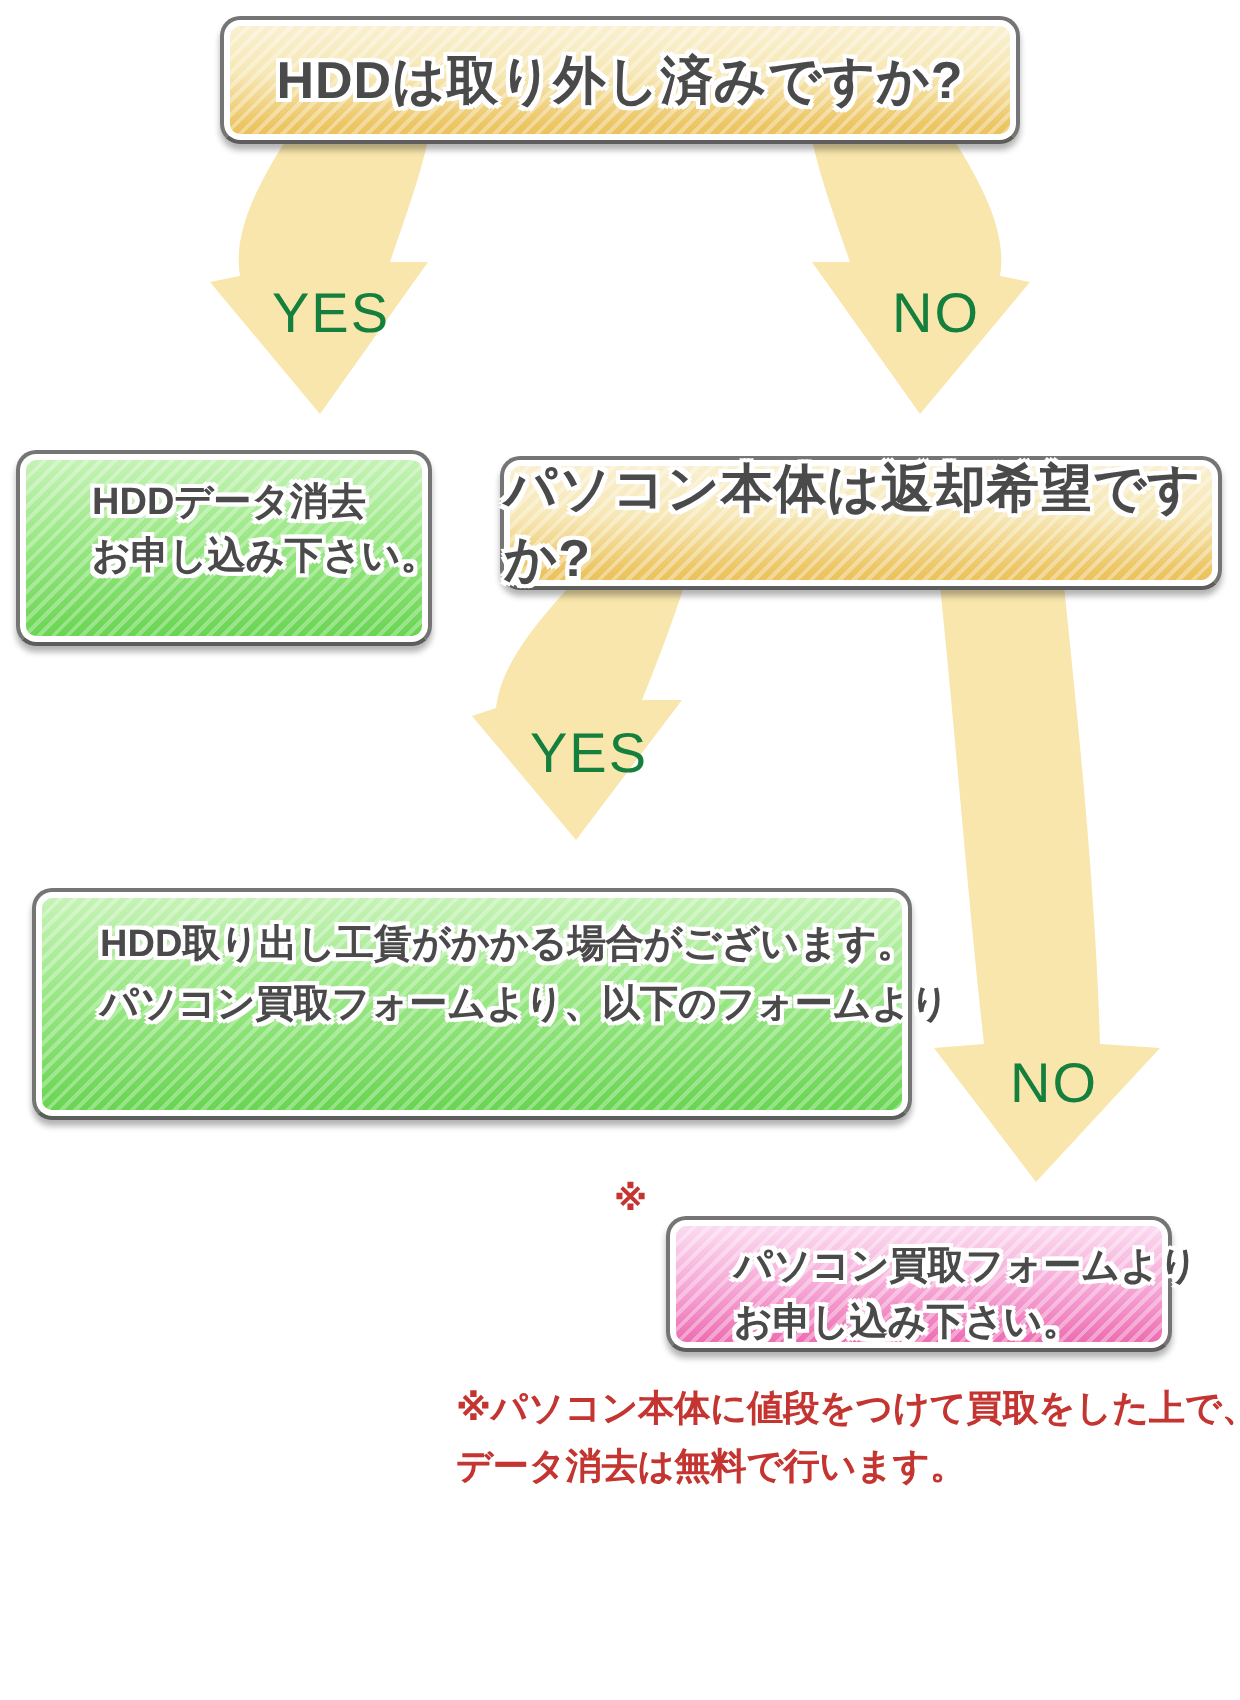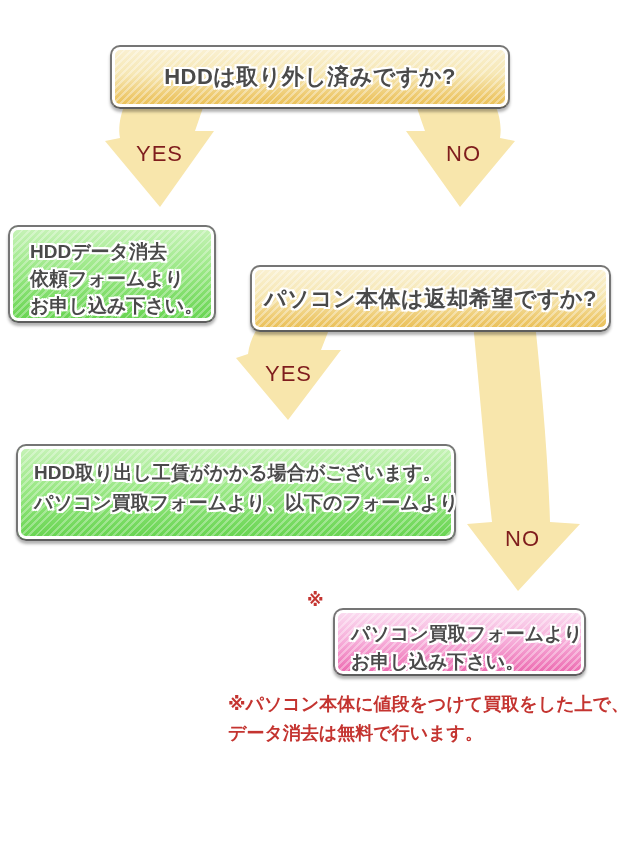--- a/index.html
+++ b/index.html
@@ -21,37 +21,38 @@
   }
   .box-green {
     background:
       repeating-linear-gradient(135deg, rgba(255,255,255,0.30) 0px, rgba(255,255,255,0.30) 2px, rgba(255,255,255,0) 2px, rgba(255,255,255,0) 5px),
       linear-gradient(180deg, #C8F3B9 0%, #9BE886 45%, #66D44F 100%);
   }
   .box-pink {
     background:
       repeating-linear-gradient(135deg, rgba(255,255,255,0.35) 0px, rgba(255,255,255,0.35) 2px, rgba(255,255,255,0) 2px, rgba(255,255,255,0) 5px),
       linear-gradient(180deg, #FBDFF2 0%, #F6ABD8 50%, #EC67AE 100%);
+    font-family: Liberation Mono, monospace;
   }
   .otext {
     color:#4a4a4a; font-weight:bold;
     text-shadow:
       2px 0 0 #fff, -2px 0 0 #fff, 0 2px 0 #fff, 0 -2px 0 #fff,
       1px 1px 0 #fff, -1px 1px 0 #fff, 1px -1px 0 #fff, -1px -1px 0 #fff,
       2px 2px 0 #fff, -2px -2px 0 #fff, 2px -2px 0 #fff, -2px 2px 0 #fff;
   }
-  .q-box { display:flex; align-items:center; justify-content:center; font-size:22px; letter-spacing:0.5px;margin-top:37px; }
+  .q-box { display:flex; align-items:center; justify-content:center; font-size:26px; letter-spacing:0.5px; }
   #box-q1 { left:110px; top:8px;   width:400px; height:64px; }
-  #box-q2 { left:250px; top:228px; width:361px; height:67px;text-align:center; }
+  #box-q2 { left:250px; top:228px; width:361px; height:67px; }
   #box-r1 { left:8px;   top:225px; width:208px; height:98px;  padding:11px 0 0 20px; font-size:19px; line-height:27px; }
-  #box-r2 { left:16px;  top:444px; width:440px; height:97px; padding:12px 0 0 16px; font-size:19px; line-height:30px; }
+  #box-r2 { left:16px;  top:444px; width:440px; height:116px; padding:12px 0 0 16px; font-size:19px; line-height:30px; }
   #box-r3 { left:333px; top:608px; width:253px; height:68px;  padding:10px 0 0 16px; font-size:19px; line-height:28px; }
-  .box .line { display:block; white-space:nowrap; }
+  .box .line { display:block; white-space:nowrap;margin-left:16px; }
 
-  .flow-label { position:absolute; font-size:22px; color:#7f1d1d; letter-spacing:1px; }
+  .flow-label { position:absolute; font-size:28px; color:#15803d; letter-spacing:1px; }
   #label-yes1 { left:136px; top:141px; }
   #label-no1  { left:446px; top:141px; }
   #label-yes2 { left:265px; top:361px; }
   #label-no2  { left:505px; top:526px; }
 
   #note-marker { position:absolute; left:307px; top:590px; font-size:17px; font-weight:bold; color:#C43430; }
   #note-text { position:absolute; left:228px; top:690px; font-size:18px; font-weight:bold; color:#C43430; line-height:29px; }
   #note-text .line { display:block; white-space:nowrap; }
 </style>
 </head>
@@ -68,21 +69,20 @@
 
   <div id="box-q1" class="box box-yellow q-box">
     <span class="otext">HDDは取り外し済みですか?</span>
   </div>
 
   <span id="label-yes1" class="flow-label">YES</span>
   <span id="label-no1" class="flow-label">NO</span>
 
   <div id="box-r1" class="box box-green">
     <span class="line otext">HDDデータ消去</span>
-    <span class="line otext">依頼フォームより</span>
     <span class="line otext">お申し込み下さい。</span>
   </div>
 
   <div id="box-q2" class="box box-yellow q-box">
     <span class="otext">パソコン本体は返却希望ですか?</span>
   </div>
 
   <span id="label-yes2" class="flow-label">YES</span>
   <span id="label-no2" class="flow-label">NO</span>
 

